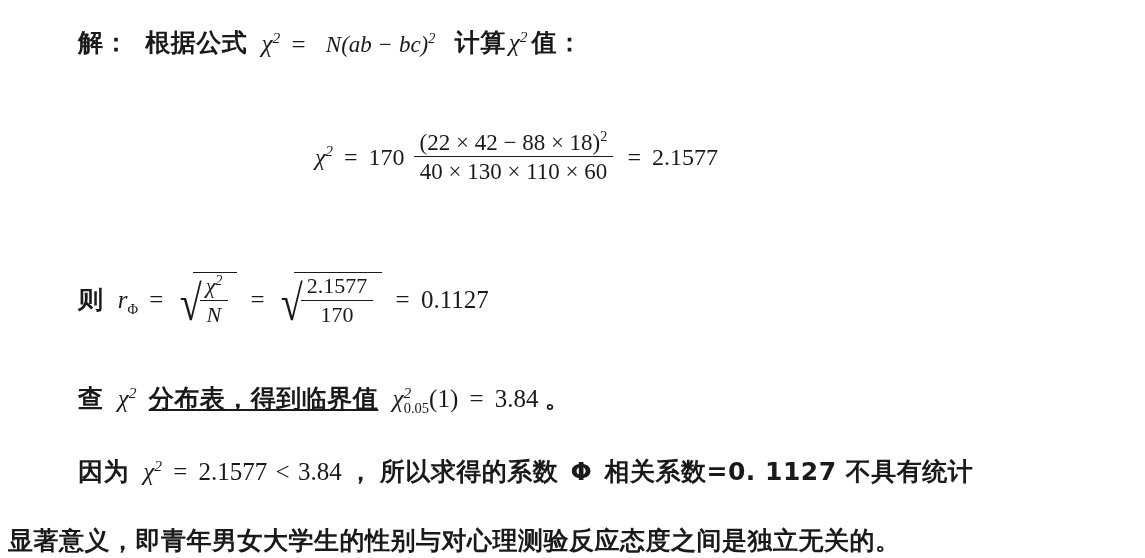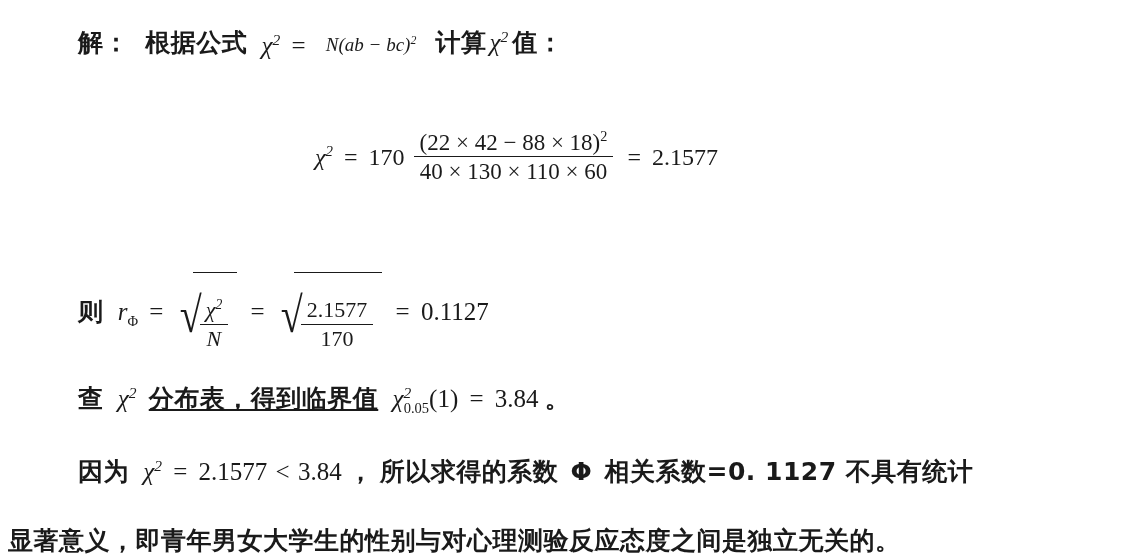--- a/index.html
+++ b/index.html
@@ -106,35 +106,35 @@
     position: absolute;
     white-space: nowrap;
   }
 
   #line-formula {
     left: 78px;
     top: 3px;
     font-size: 25px;
     margin-top: 23px;
   }
-  #line-formula .frac { font-size: 19px; top: -0.12em; }
+  #line-formula .frac { font-size: 23px; top: -0.12em; }
 
   #line-chi-value {
     left: 315px;
     top: 131px;
     font-size: 24px;
   }
   #line-chi-value .frac { font-size: 23px; }
 
   #line-r-phi {
     left: 78px;
     top: 272px;
     font-size: 25px;
   }
-  #line-r-phi .frac { font-size: 22px; margin-top: 24px; }
+  #line-r-phi .frac { font-size: 22px; }
 
   #line-lookup {
     left: 78px;
     top: 382px;
     font-size: 25px;
   }
 
   #line-conclusion-1 {
     left: 78px;
     top: 455px;

